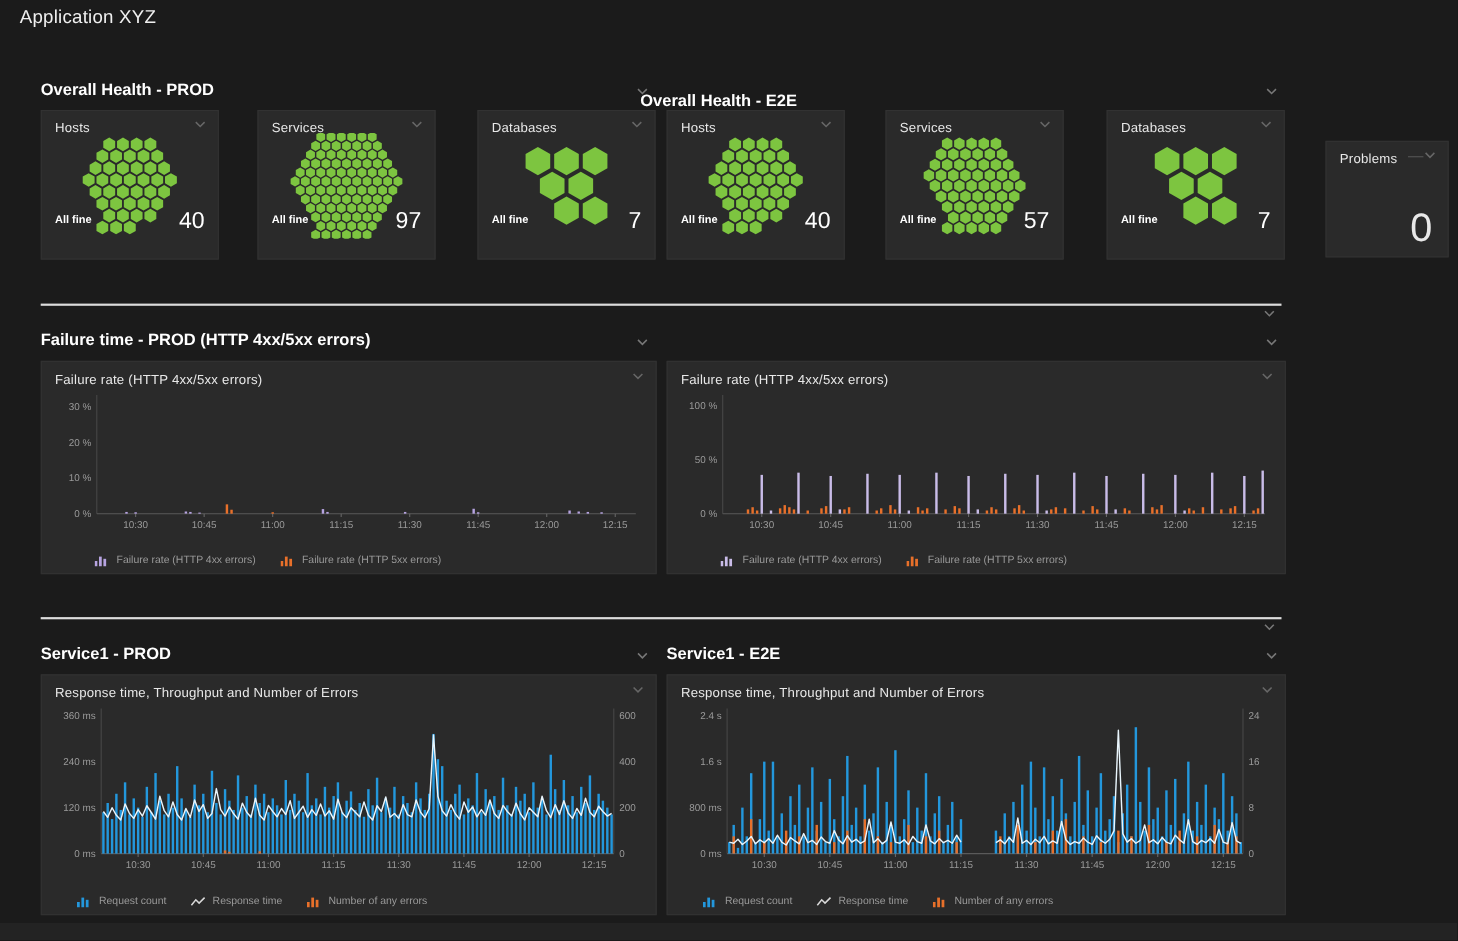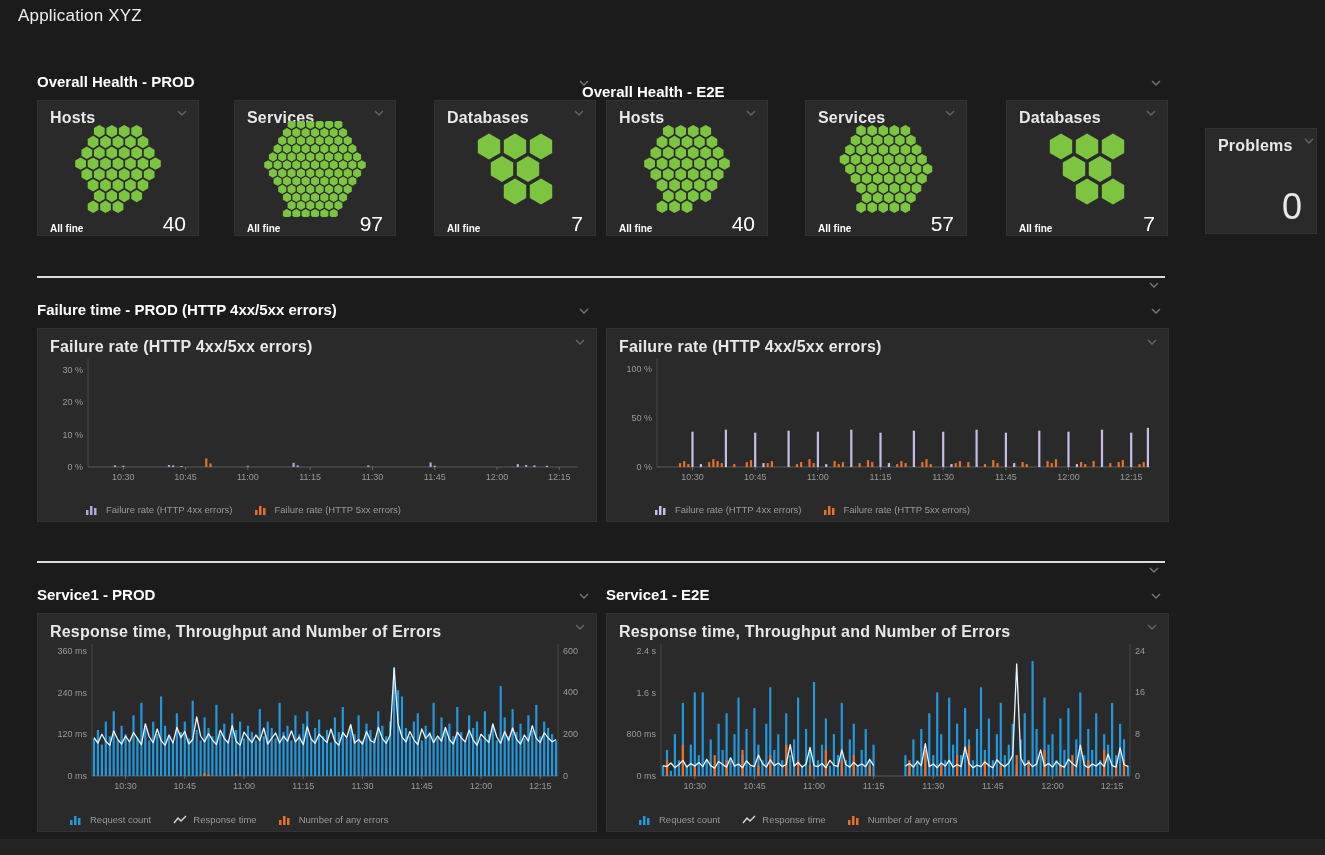--- a/index.html
+++ b/index.html
@@ -4,24 +4,24 @@
 <style>
   * { margin:0; padding:0; box-sizing:border-box; }
   html,body { width:1325px; height:855px; background:#1b1b1b; overflow:hidden;
               font-family:"Liberation Sans", sans-serif; }
   .abs { position:absolute; }
   #page { position:relative; width:1325px; height:855px; background:#1b1b1b;padding-left:14px; }
   .page-title { left:18px; top:6px; font-size:17px; font-weight:400; color:#efefef; letter-spacing:.2px; }
   .section-title { font-size:15px; font-weight:700; color:#ffffff; }
   .tile { background:#2a2a2a; border:1px solid #323232; }
   .tile-head { position:absolute; left:12px; right:10px; top:8px; display:flex; align-items:flex-start; }
-  .tile-head .t-label { font-size:16px; font-weight:700; color:#e8e8e8; letter-spacing:.2px; }
+  .tile-head .t-label { font-size:12px; font-weight:400; color:#e8e8e8; letter-spacing:.2px; }
   .chev { margin-left:auto; flex:0 0 auto; }
   .hc-svg { position:absolute; left:0; top:20px; }
-  .tile-foot { position:absolute; left:12px; right:12px; bottom:1px; display:flex; align-items:flex-end; }
+  .tile-foot { position:absolute; left:12px; right:12px; bottom:24px; display:flex; align-items:center; }
   .all-fine { font-size:10px; font-weight:700; color:#ffffff; }
   .big-count { margin-left:auto; font-size:21px; font-weight:400; color:#ffffff; line-height:1; }
   .problems-value { position:absolute; right:14px; bottom:8px; font-size:36px; font-weight:200; color:#e8e8e8; line-height:1; }
   .trend-dash { display:inline-block; width:26px; height:1px; background:#555; margin-left:10px; margin-top:5px; }
   .divider { height:2px; background:#dcdcdc; }
   .chart-tile .tile-head { top:9px; }
   .chart-svg { position:absolute; left:0; }
   .legend { position:absolute; left:0; right:0; bottom:6px; display:flex; gap:22px; align-items:center; }
   .legend .li { display:flex; gap:6px; align-items:center; }
   .legend .li span { font-size:9.5px; color:#9a9a9a; }

